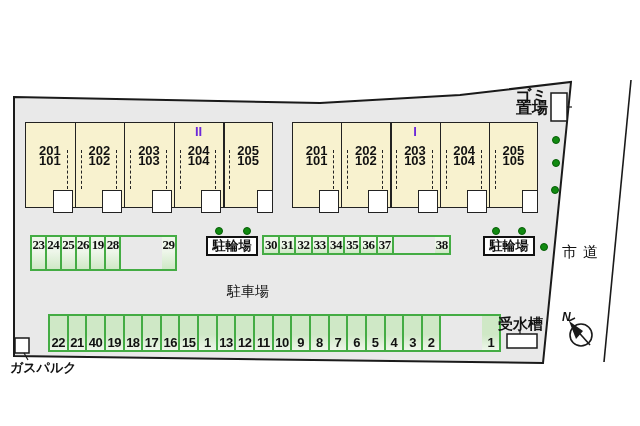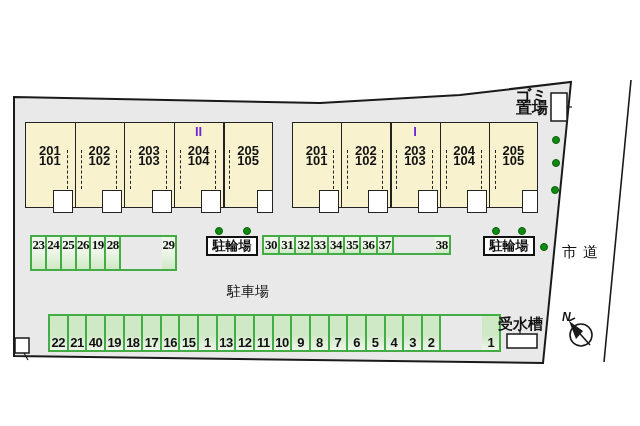--- a/index.html
+++ b/index.html
@@ -206,14 +206,15 @@
   <div class="bike-box" style="left:206px;top:236px;width:52px;height:20px;">駐輪場</div>
   <div class="bike-box" style="left:483px;top:236px;width:52px;height:20px;">駐輪場</div>
 
   <div class="txt" style="left:227px;top:283px;font-size:14px;font-weight:normal;">駐車場</div>
   <div class="txt" style="left:562px;top:243px;font-size:15px;letter-spacing:6px;">市道</div>
   <div class="txt" style="left:514px;top:90px;width:34px;font-size:16px;line-height:11.5px;font-weight:bold;text-align:right;">
     <span>ゴミ</span><br>
     <span>置場</span>
   </div>
   <div class="txt" style="left:498px;top:315px;font-size:15px;font-weight:bold;">受水槽</div>
+  <div class="txt" style="left:10px;top:359px;font-size:13px;font-weight:bold;">ガスパルク</div>
   <div class="txt" style="left:562px;top:310px;font-size:12px;font-weight:bold;font-style:italic;">N</div>
 </div>
 
 </body></html>

